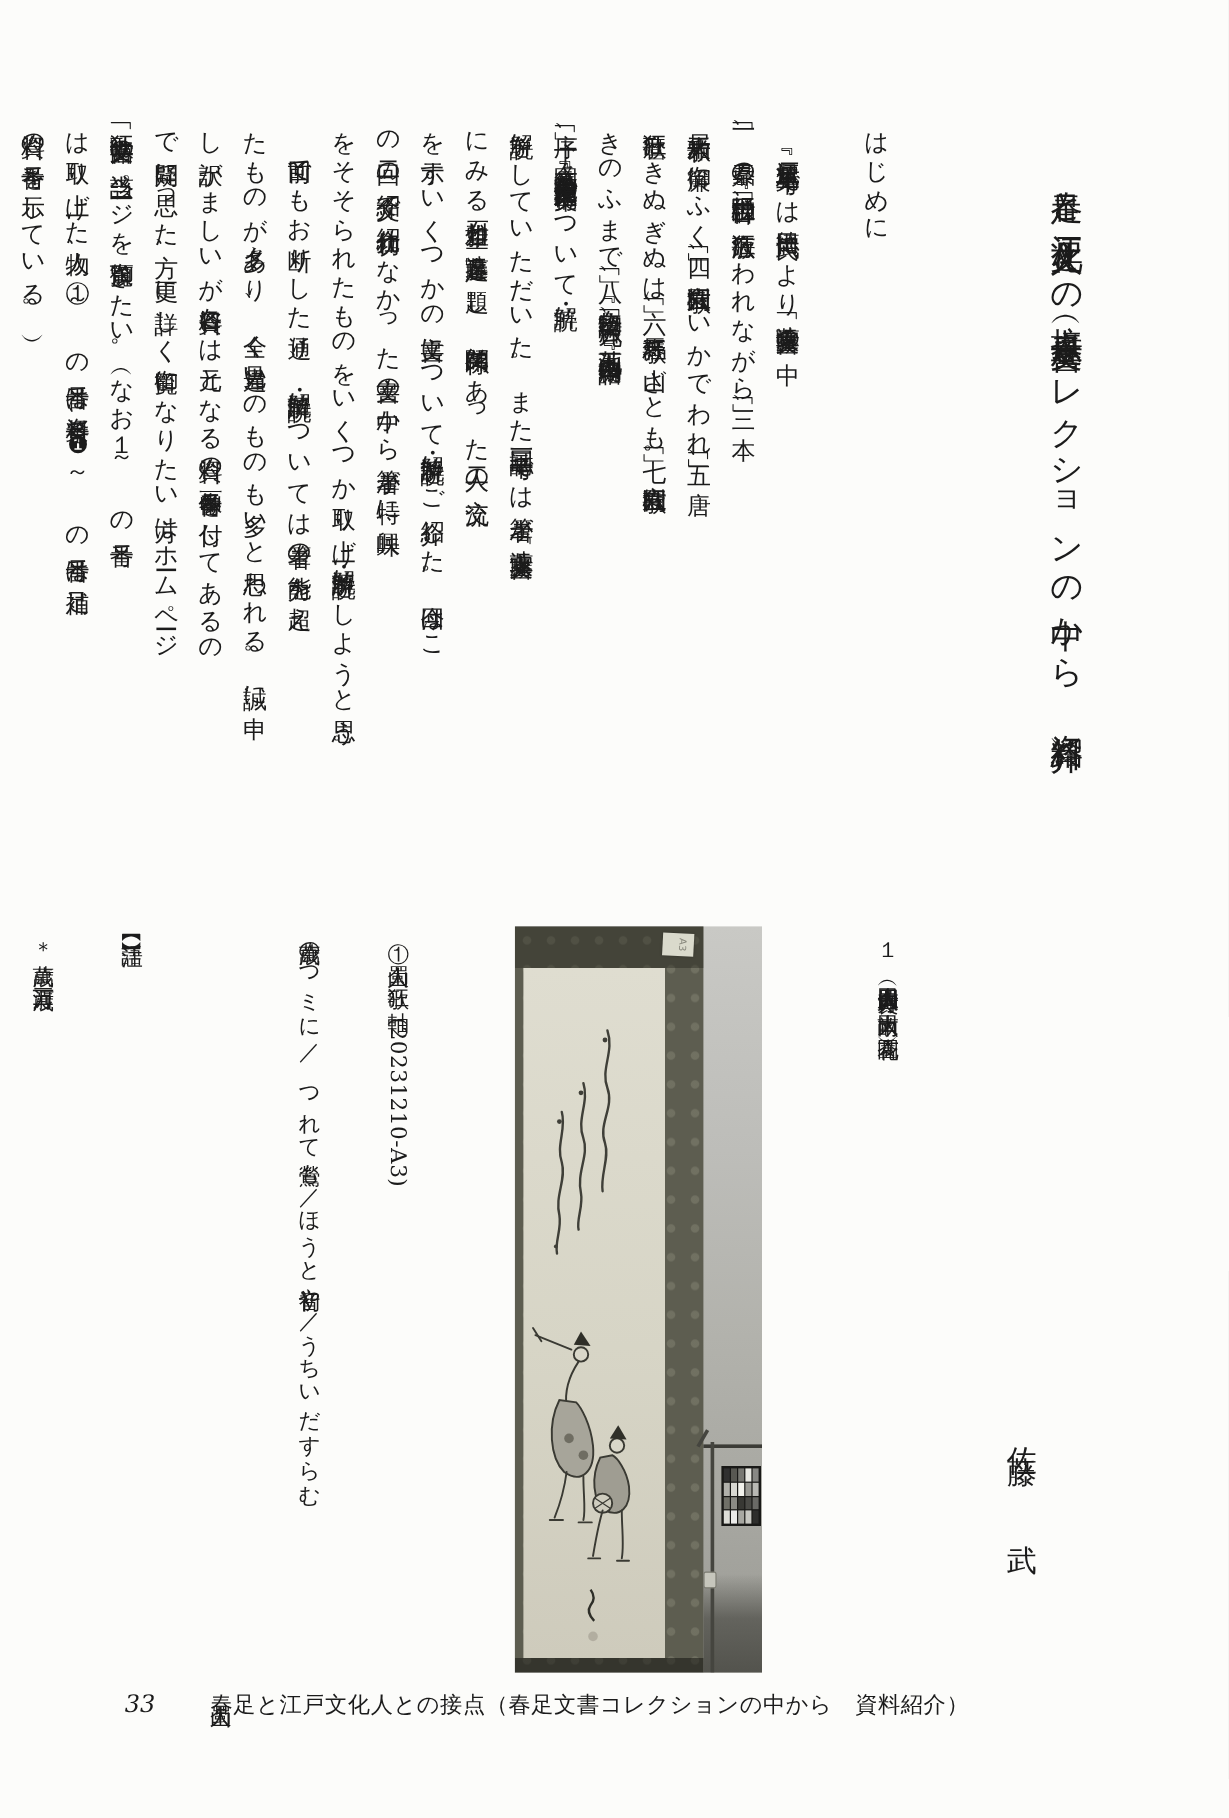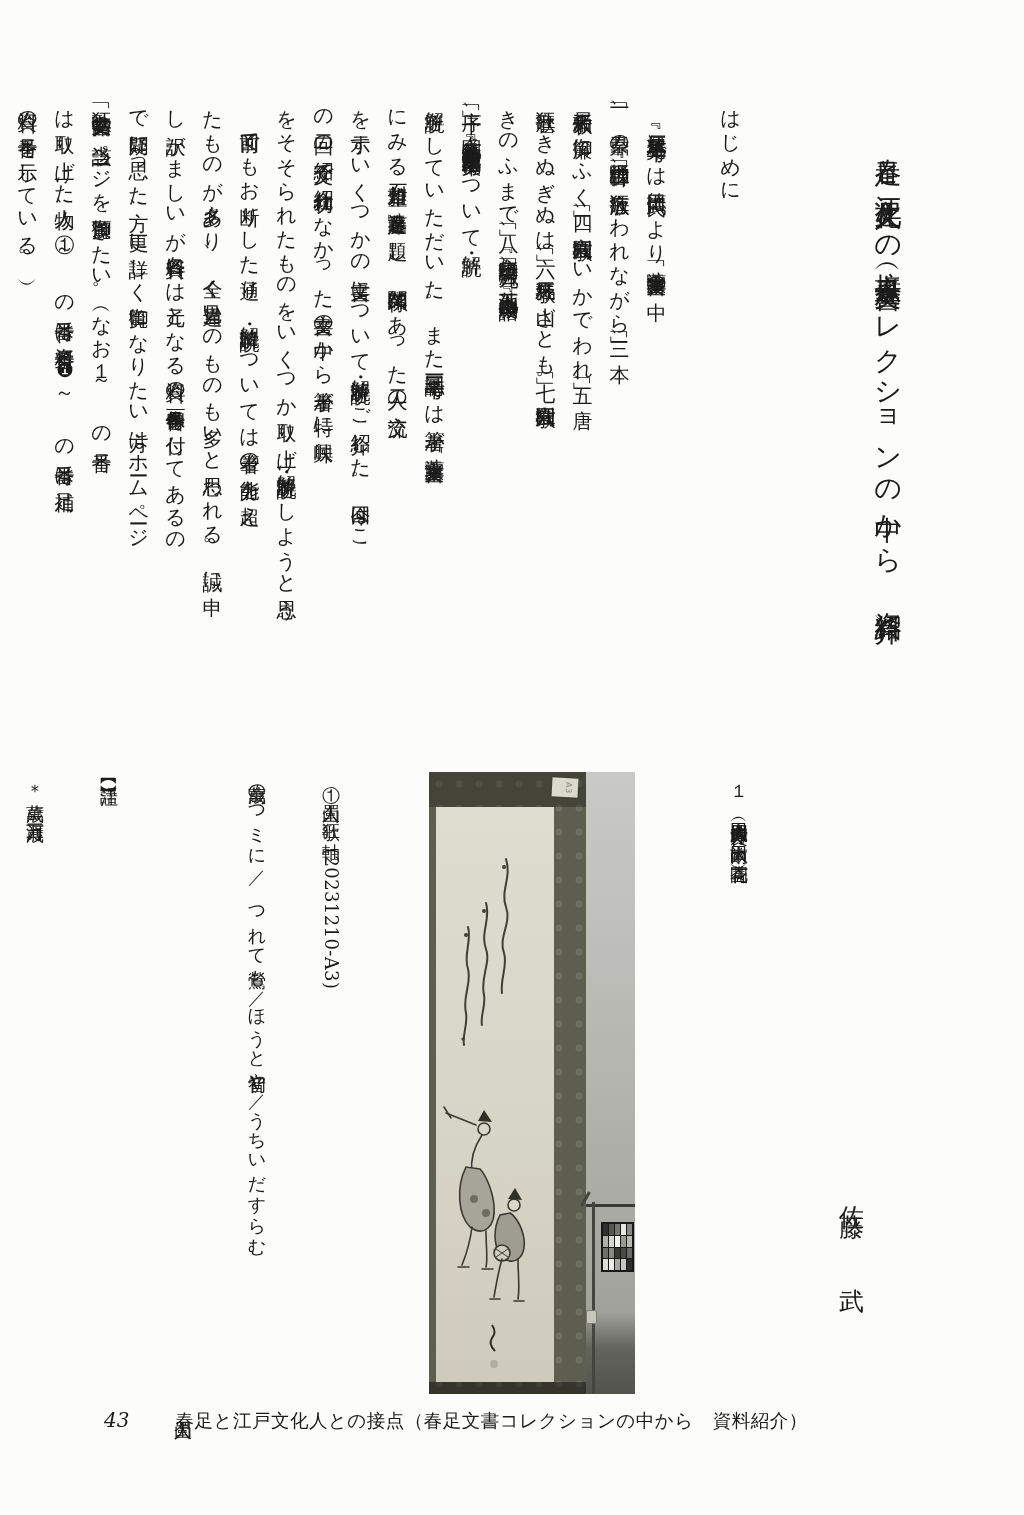--- a/index.html
+++ b/index.html
@@ -176,17 +176,17 @@
     <p>①蜀山人　狂歌　軸　(20231210-A3)</p>
     <p>萬歳のつゝミに／　つれて鶯も／ほうと初音や／うちいだすらむ</p>
     <p class="poem-signature">蜀山人</p>
     <p>【語注】</p>
     <p>＊萬歳　三河万歳。</p>
     
     
   </div>
 
   <div class="footer">
-    <span class="pgnum">43</span>
+    <span class="pgnum">33</span>
     <span class="ftitle">春足と江戸文化人との接点（春足文書コレクションの中から　資料紹介）</span>
   </div>
 
 </div>
 
 </body></html>

